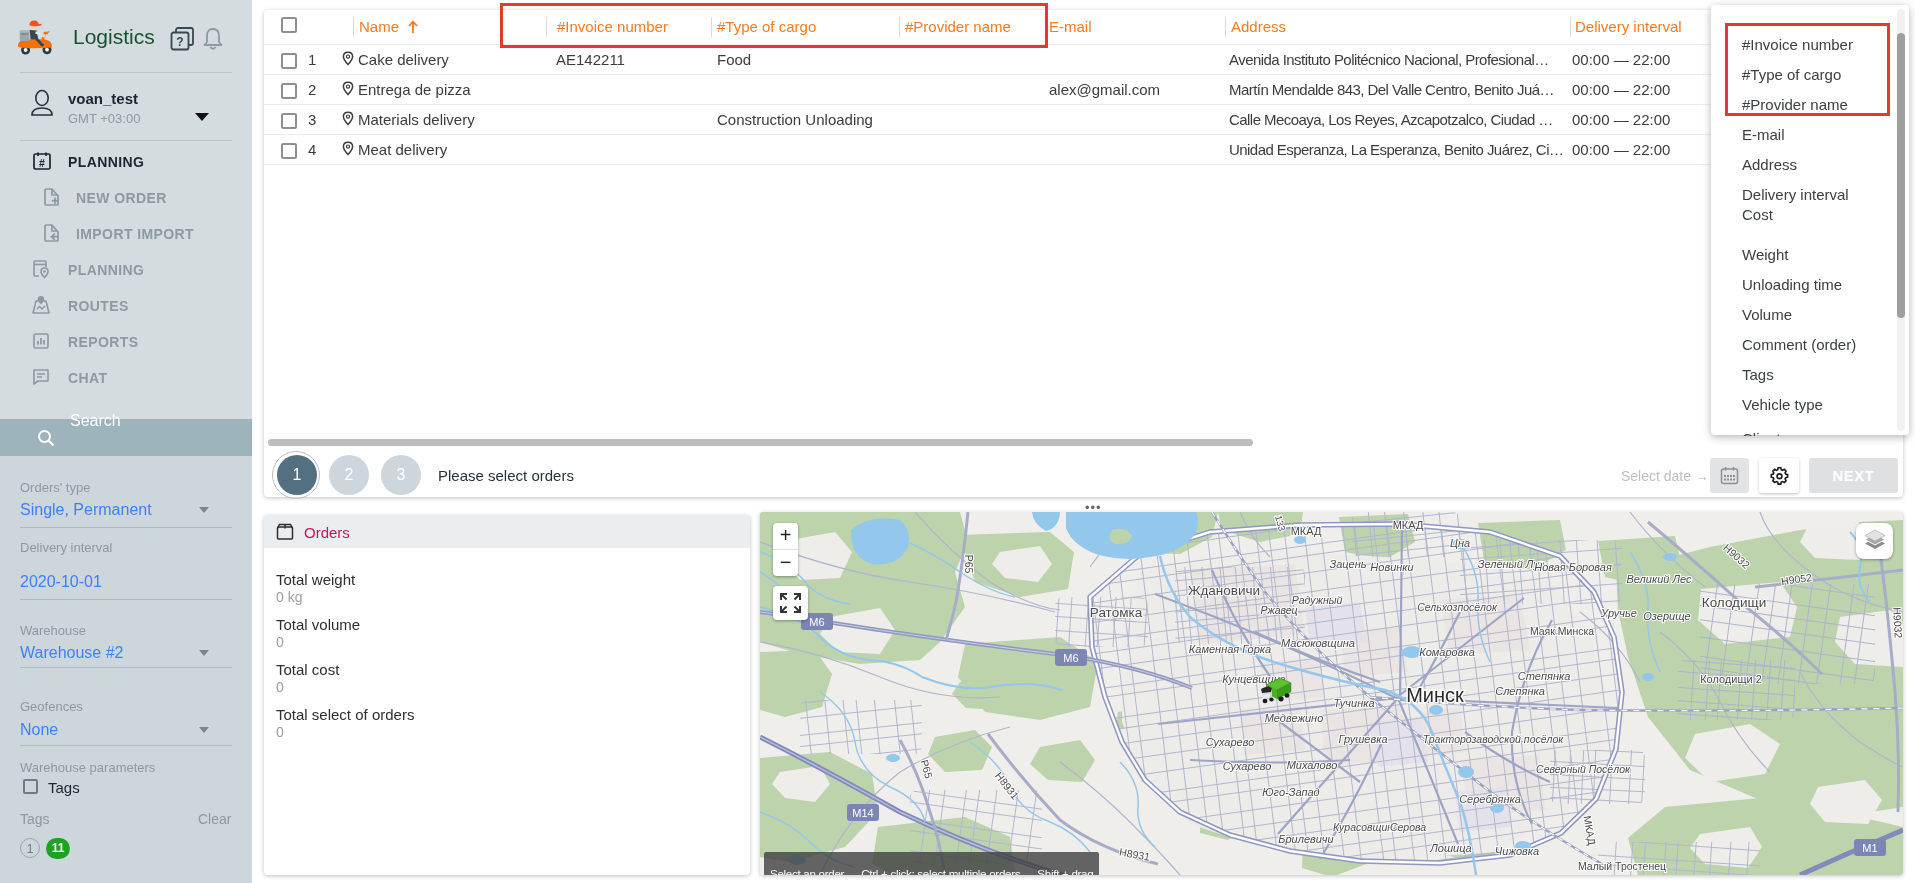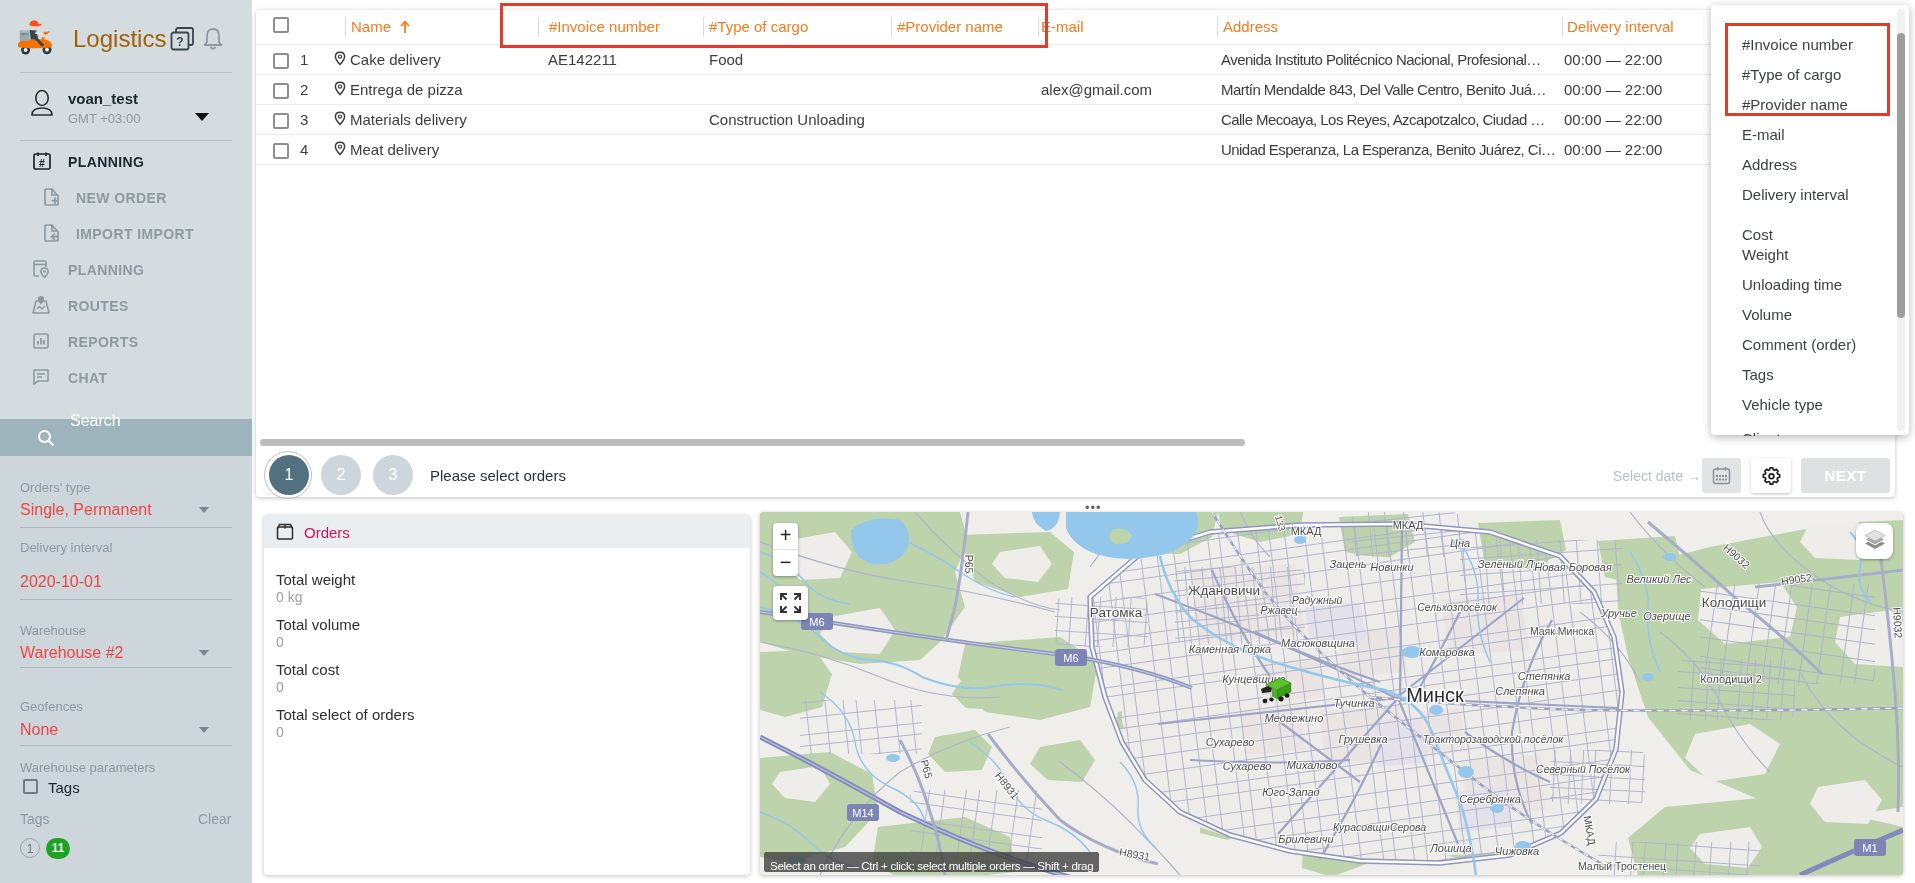--- a/index.html
+++ b/index.html
@@ -6,24 +6,24 @@
 .abs{position:absolute}
 #sidebar{position:absolute;left:0;top:0;width:252px;height:883px;background:#d4dce0}
 #side-top{position:absolute;left:0;top:0;width:252px;height:419px;background:#d4dce0}
 #side-bot{position:absolute;left:0;top:456px;width:252px;height:427px;background:#cdd6da}
 #searchbar{position:absolute;left:0;top:419px;width:252px;height:37px;background:#9db4bc;color:#fff}
 .sdiv{position:absolute;left:20px;width:212px;height:1px;background:#b8c3c8}
 .menu-item{position:absolute;font-size:14px;font-weight:700;letter-spacing:.4px;color:#8d9aa1;white-space:nowrap}
 .menu-item.active{color:#19262e}
 .micon{position:absolute;width:20px;height:20px}
 .flabel{position:absolute;left:20px;font-size:13px;color:#8d9aa1}
-.fvalue{position:absolute;left:20px;font-size:16px;color:#ef4444}
+.fvalue{position:absolute;left:20px;font-size:16px;color:#3b82f6}
 .fline{position:absolute;left:20px;width:212px;height:1px;background:#aebabf}
 .fcaret{position:absolute;width:0;height:0;border-left:5px solid transparent;border-right:5px solid transparent;border-top:6px solid #78868d}
-#topcard{position:absolute;left:256px;top:10px;width:1639px;height:487px;background:#fff;border-radius:4px;box-shadow:0 1px 4px rgba(0,0,0,.25)}
+#topcard{position:absolute;left:264px;top:10px;width:1639px;height:487px;background:#fff;border-radius:4px;box-shadow:0 1px 4px rgba(0,0,0,.25)}
 .hcell{position:absolute;top:0;height:34px;line-height:34px;font-size:15px;color:#f57b20;white-space:nowrap}
 .hsep{position:absolute;top:7px;width:1px;height:20px;background:#dadada}
 .row-line{position:absolute;left:0;width:1639px;height:1px;background:#ececec}
 .cbx{position:absolute;width:16px;height:16px;border:2px solid #8f8f8f;border-radius:2px;background:#fff}
 .rnum{position:absolute;font-size:15px;color:#3c3c3c}
 .rcell{position:absolute;font-size:15px;color:#3c3c3c;white-space:nowrap}
 #hscroll{position:absolute;left:4px;top:429px;width:985px;height:7px;background:#bdbdbd;border-radius:4px}
 .step{position:absolute;top:445px;width:40px;height:40px;border-radius:50%;background:#ccd6dc;color:#fff;font-size:16px;text-align:center;line-height:40px}
 .btn{position:absolute;top:448px;height:35px;border-radius:3px}
 #ordcard{position:absolute;left:264px;top:515px;width:486px;height:360px;background:#fff;border-radius:4px;box-shadow:0 1px 4px rgba(0,0,0,.25)}
@@ -51,21 +51,21 @@
 <rect x="3.8" y="12.4" width="9.6" height="10.6" rx="0.8" fill="#9aa7ad"></rect>
 <rect x="3.8" y="12.4" width="9.6" height="2.2" rx="0.8" fill="#aab6bb"></rect>
 <rect x="4.8" y="15.2" width="7.6" height="1.7" fill="#7d8d95"></rect>
 <polygon points="13.6,12 20.8,12.6 22.2,21.4 14.6,21.4" fill="#37474f"></polygon>
 <path d="M19.5,14.5 Q24,15.5 27,17.2" stroke="#dde4e7" stroke-width="2.6" fill="none"></path>
 <circle cx="27.8" cy="17.8" r="1.7" fill="#fbd0c4"></circle>
 <path d="M20,20.5 Q23.5,23.5 25.5,26.5 L27.5,27.5" stroke="#37474f" stroke-width="2.8" fill="none"></path>
 <circle cx="17.6" cy="7.6" r="4.1" fill="#fbd0c4"></circle>
 <path d="M13.4,7.2 Q13.6,2.6 18,2.4 Q22.2,2.3 22.8,6.2 L25.4,5.8 Q26.2,7 25,7.6 L20.4,8.2 Q15.4,8.6 13.4,7.2 Z" fill="#f4511e"></path>
 </svg>
-<div class="abs" style="left:73px;top:25px;font-size:24px;color:#a16207">Logistics</div>
+<div class="abs" style="left:73px;top:25px;font-size:21px;color:#14532d">Logistics</div>
 <svg class="abs" style="left:169px;top:26px" width="27" height="26" viewBox="0 0 27 26">
 <rect x="7" y="2" width="17" height="17" rx="2" fill="none" stroke="#37474f" stroke-width="1.8"></rect>
 <rect x="2.5" y="6.5" width="17" height="17" rx="2" fill="#d4dce0" stroke="#37474f" stroke-width="1.8"></rect>
 <text x="11" y="19.5" font-size="12" font-weight="bold" fill="#37474f" text-anchor="middle">?</text>
 </svg>
 <svg class="abs" style="left:202px;top:26px" width="22" height="26" viewBox="0 0 22 26">
 <path d="M11 3 Q17 3 17 10 L17 16 L19.5 19 L2.5 19 L5 16 L5 10 Q5 3 11 3 Z" fill="none" stroke="#8d9aa1" stroke-width="1.8" stroke-linejoin="round"></path>
 <path d="M8.2 21 Q11 24.5 13.8 21" fill="none" stroke="#8d9aa1" stroke-width="1.8"></path>
 </svg>
 <div class="sdiv" style="top:72px"></div>
@@ -875,30 +875,30 @@
         <path d="M16 21 L22 21 L22 15"></path>
         <path d="M22 21 L16.5 15.5"></path>
       </g>
     </svg>
 <div class="mapbtn" style="left:1096px;top:11px;width:37px;height:36px;border-radius:8px"></div>
 <svg class="abs" style="left:1102px;top:15px" width="26" height="28" viewBox="0 0 26 28">
 <polygon points="13,11 3,16.5 13,22 23,16.5" fill="#8b8b8b"></polygon>
 <polygon points="13,7 3,12.5 13,18 23,12.5" fill="#a8a8a8" stroke="#fff" stroke-width="1"></polygon>
 <polygon points="13,3 3,8.5 13,14 23,8.5" fill="#e4e2e0" stroke="#b5b5b5" stroke-width="0.8"></polygon>
 </svg>
-<div class="abs" style="left:4px;top:340px;height:20px;background:rgba(60,60,60,.78);border-radius:2px;color:#fff;font-size:11.6px;letter-spacing:-0.3px;line-height:20px;padding:4px 6px;white-space:nowrap">Select an order — Ctrl + click; select multiple orders — Shift + drag</div>
+<div class="abs" style="left:4px;top:340px;height:20px;background:rgba(60,60,60,.78);border-radius:2px;color:#fff;font-size:11.6px;letter-spacing:-0.3px;line-height:20px;padding:12px 6px;white-space:nowrap">Select an order — Ctrl + click; select multiple orders — Shift + drag</div>
 </div>
 <div id="dropdown">
 <div class="ditem" style="top:31px">#Invoice number</div>
 <div class="ditem" style="top:61px">#Type of cargo</div>
 <div class="ditem" style="top:91px">#Provider name</div>
 <div class="ditem" style="top:121px">E-mail</div>
 <div class="ditem" style="top:151px">Address</div>
 <div class="ditem" style="top:181px">Delivery interval</div>
-<div class="ditem" style="top:221px">Cost</div>
+<div class="ditem" style="top:201px">Cost</div>
 <div class="ditem" style="top:241px">Weight</div>
 <div class="ditem" style="top:271px">Unloading time</div>
 <div class="ditem" style="top:301px">Volume</div>
 <div class="ditem" style="top:331px">Comment (order)</div>
 <div class="ditem" style="top:361px">Tags</div>
 <div class="ditem" style="top:391px">Vehicle type</div>
 <div class="ditem" style="top:425px;height:6px;overflow:hidden">Client</div>
 <div class="abs" style="left:186px;top:4px;width:8px;height:422px;background:#f1f1f1;border-radius:4px"></div>
 <div class="abs" style="left:186px;top:28px;width:8px;height:285px;background:#9e9e9e;border-radius:4px"></div>
 </div>

